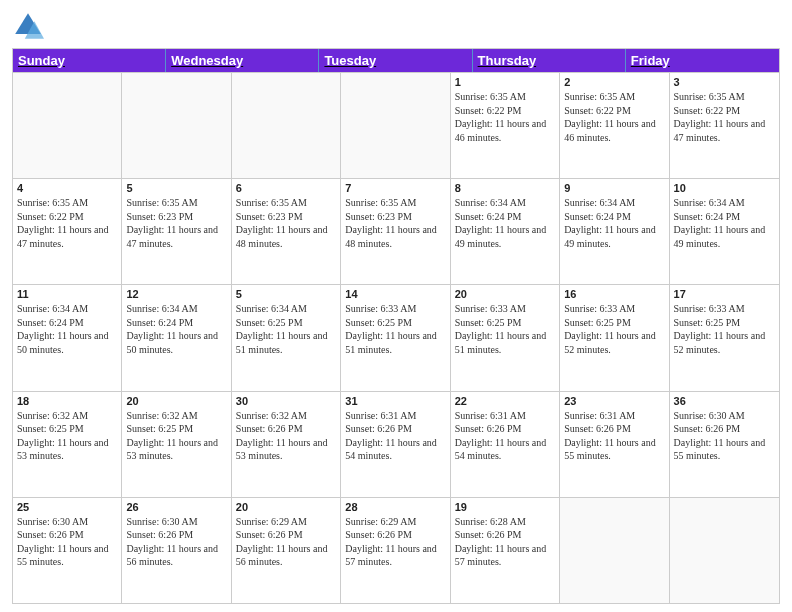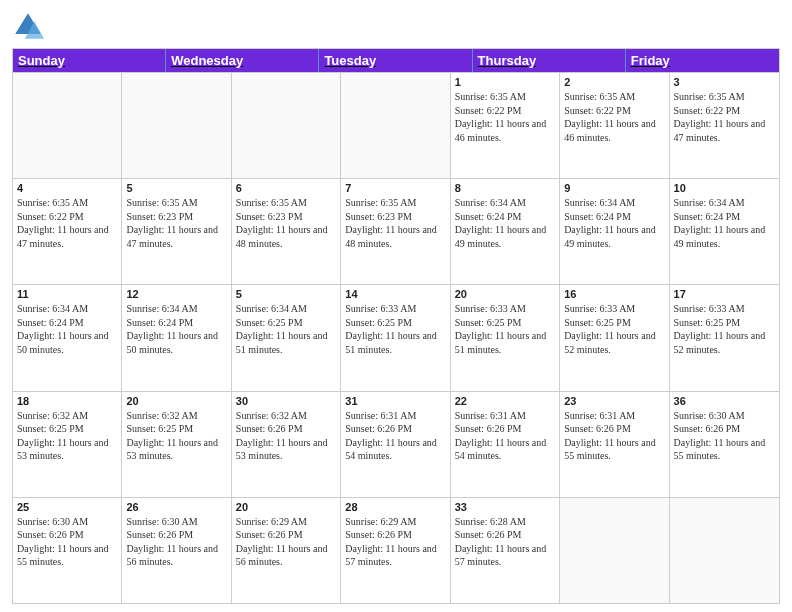--- a/index.html
+++ b/index.html
@@ -322,21 +322,21 @@
 Sunset: 6:26 PM
 Daylight: 11 hours and 56 minutes.</div>
           </div>
           <div class="cal-cell">
             <div class="day-num">28</div>
             <div class="day-info" style="white-space: pre-line;">Sunrise: 6:29 AM
 Sunset: 6:26 PM
 Daylight: 11 hours and 57 minutes.</div>
           </div>
           <div class="cal-cell">
-            <div class="day-num">33</div>
+            <div class="day-num">19</div>
             <div class="day-info" style="white-space: pre-line;">Sunrise: 6:28 AM
 Sunset: 6:26 PM
 Daylight: 11 hours and 57 minutes.</div>
           </div>
           <div class="cal-cell empty"></div>
           <div class="cal-cell empty"></div>
         </div>
       </div>
   </div>
 </div>

